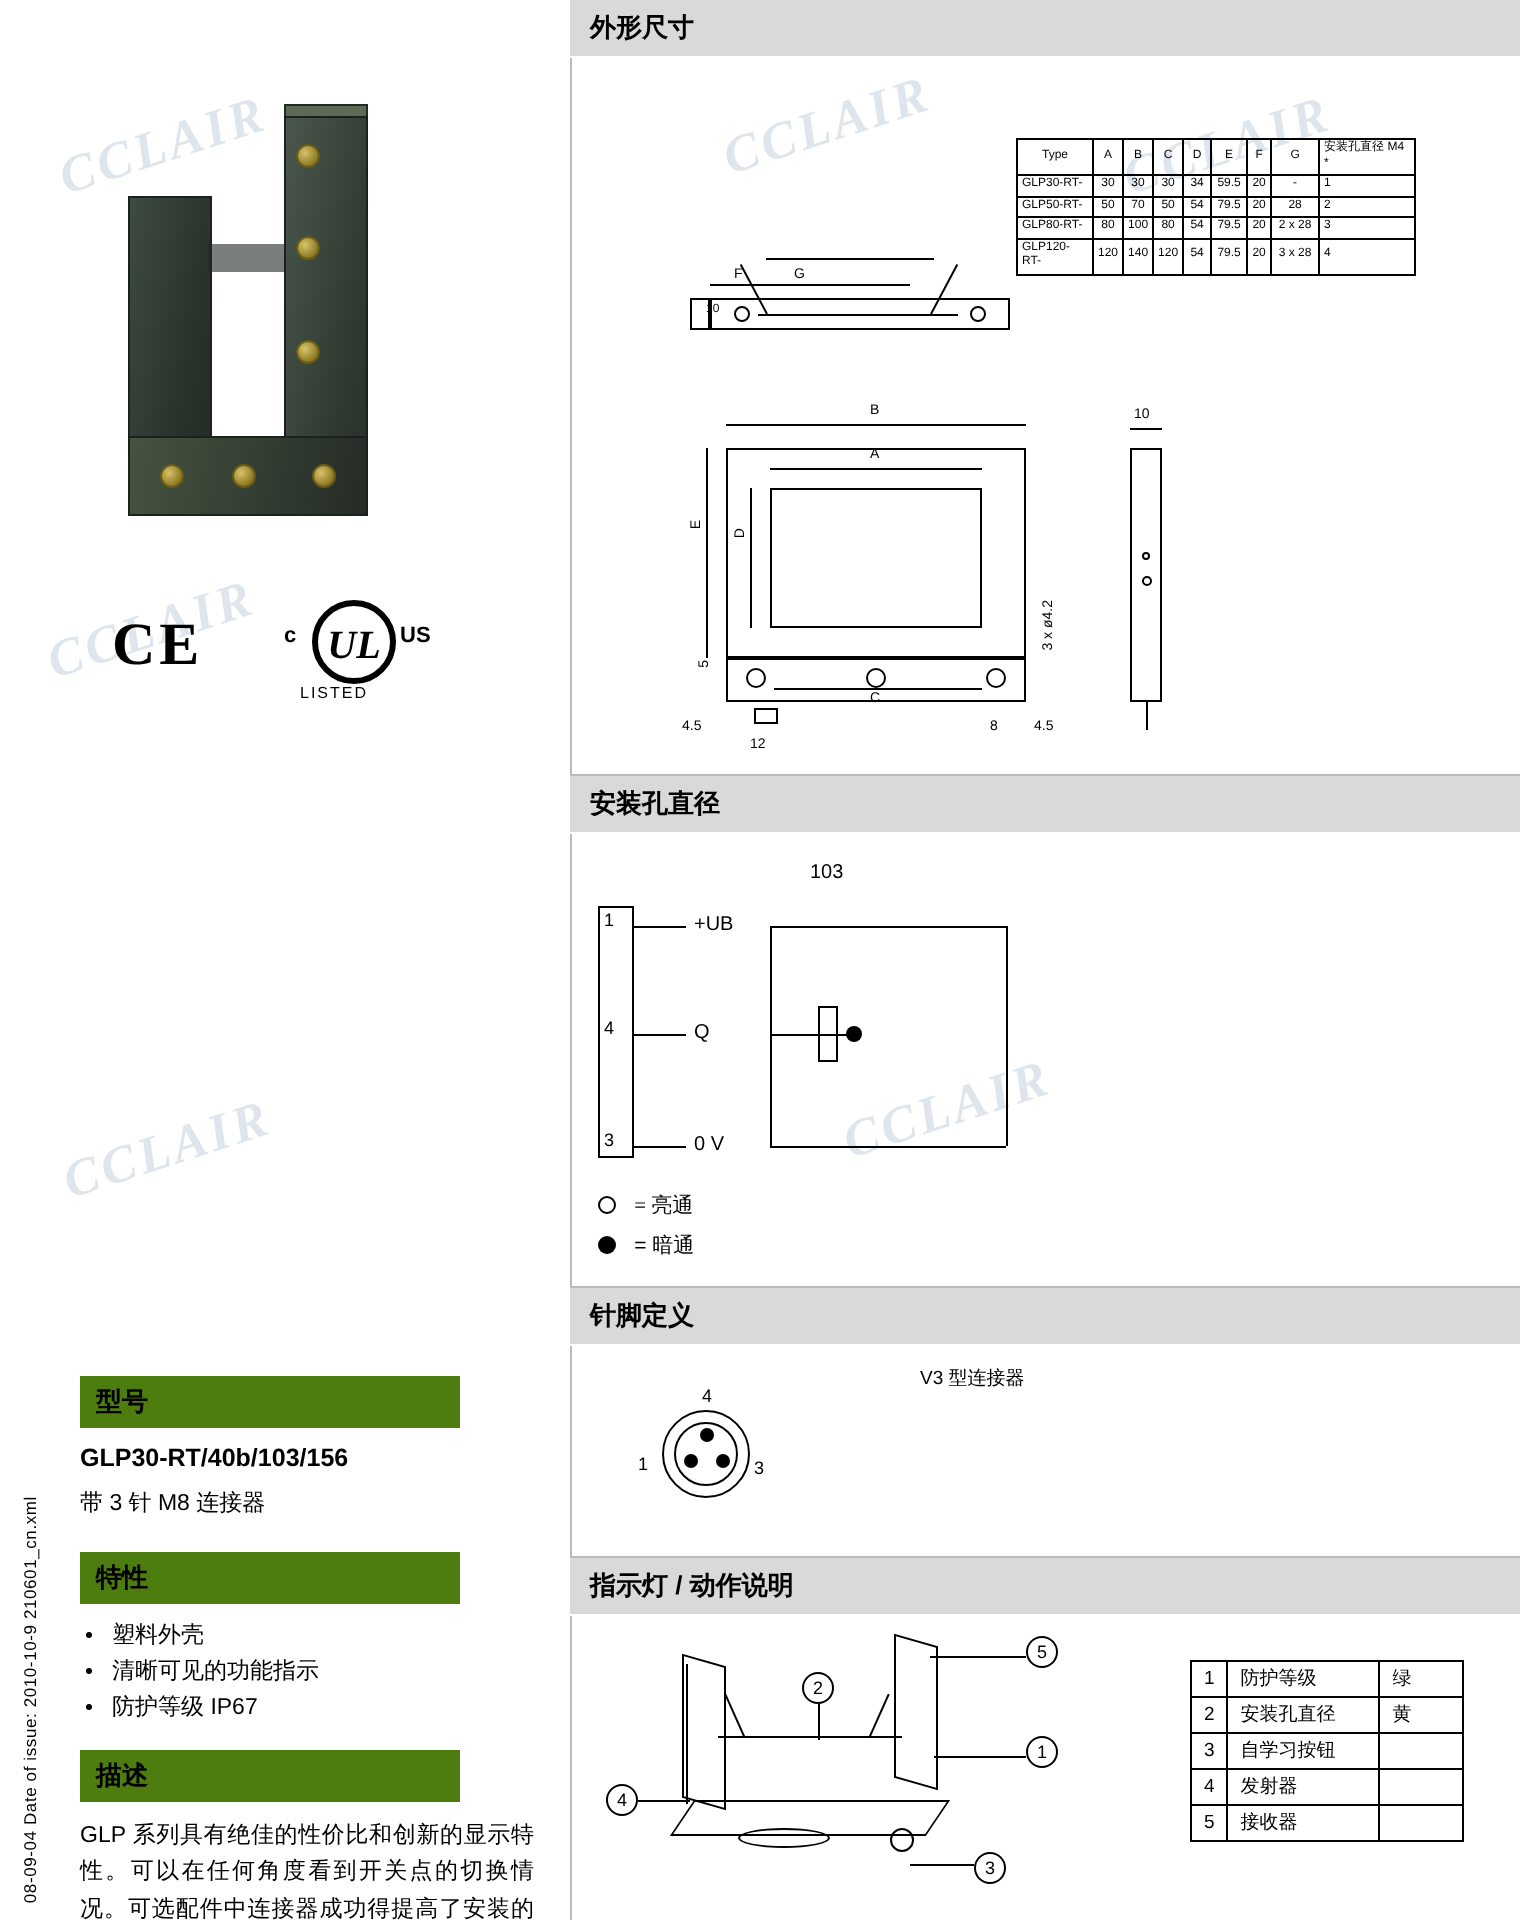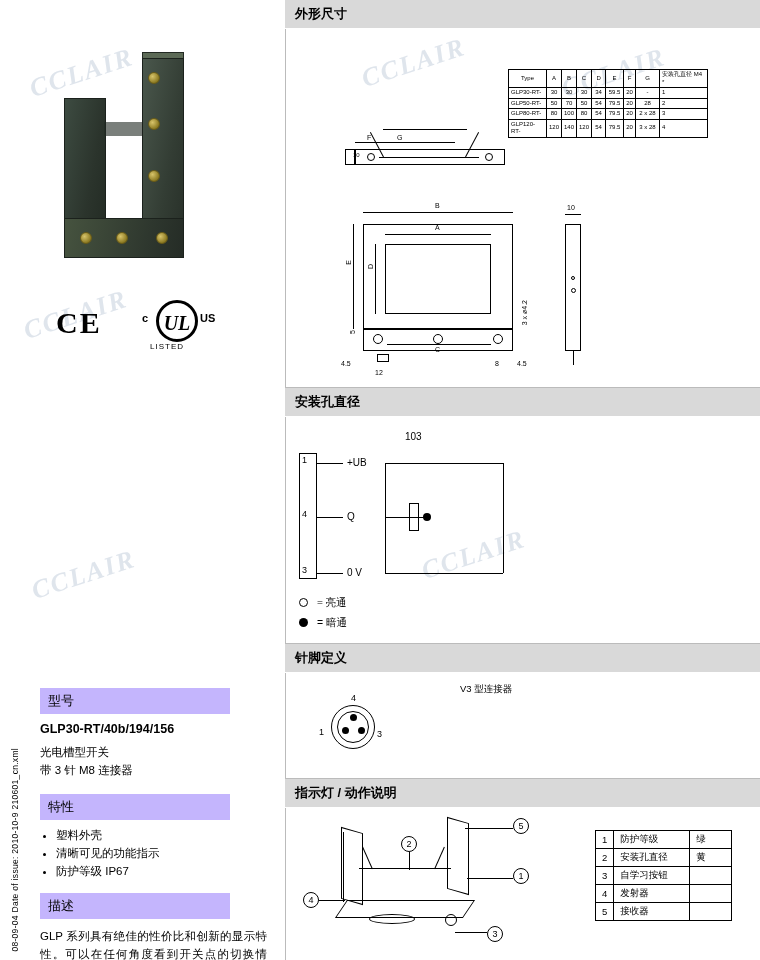--- a/index.html
+++ b/index.html
@@ -67,21 +67,21 @@
     position:absolute; left:18px; top:0; width:42px; height:42px; border-radius:50%;
     border:3px solid #000;
     font-family:"Liberation Serif", serif; font-weight:bold; font-size:20px;
     font-style:italic; text-align:center; line-height:40px;
   }
   .ul-c { position:absolute; left:4px; top:12px; font-size:11px; font-weight:bold; }
   .ul-us { position:absolute; left:62px; top:12px; font-size:11px; font-weight:bold; }
   .ul-listed { position:absolute; left:12px; top:42px; font-size:8px; letter-spacing:1px; }
 
   .sec-head {
-    background:#c4b5fd; font-weight:normal; font-size:13px;
+    background:#4d7c0f; font-weight:bold; font-size:13px;
     padding:4px 8px; margin:14px 0 8px 0; width:190px;
   }
   .left-col .body-text { font-size:11.5px; line-height:1.55; }
   .model-name { font-weight:bold; font-size:12.5px; margin-bottom:8px; }
   ul.bullets { margin:4px 0 0 0; padding-left:16px; }
   ul.bullets li { margin-bottom:3px; font-size:11.5px; }
   .desc-p { font-size:11.5px; line-height:1.6; text-align:justify; padding-right:4px; }
 
   .side-code {
     position:absolute; left:10px; bottom:8px;
@@ -185,22 +185,21 @@
           <span>UL</span>
         </div>
         <div class="ul-c">c</div>
         <div class="ul-us">US</div>
         <div class="ul-listed">LISTED</div>
       </div>
     </div>
 
     <div style="margin-top:360px;">
       <div class="sec-head">型号</div>
-      <div class="model-name">GLP30-RT/40b/194/156</div>
-      <div class="body-text">光电槽型开关</div>
+      <div class="model-name">GLP30-RT/40b/103/156</div>
       <div class="body-text">带 3 针 M8 连接器</div>
 
       <div class="sec-head">特性</div>
       <ul class="bullets">
         <li>塑料外壳</li>
         <li>清晰可见的功能指示</li>
         <li>防护等级 IP67</li>
       </ul>
 
       <div class="sec-head">描述</div>

